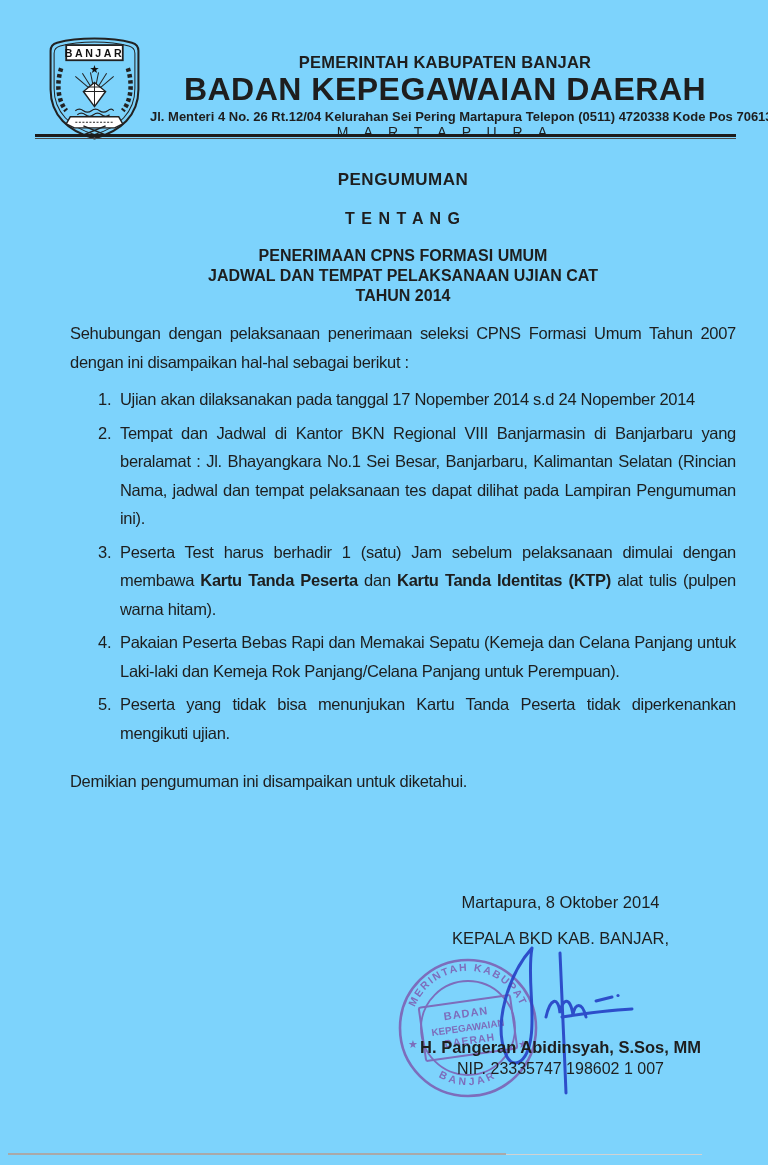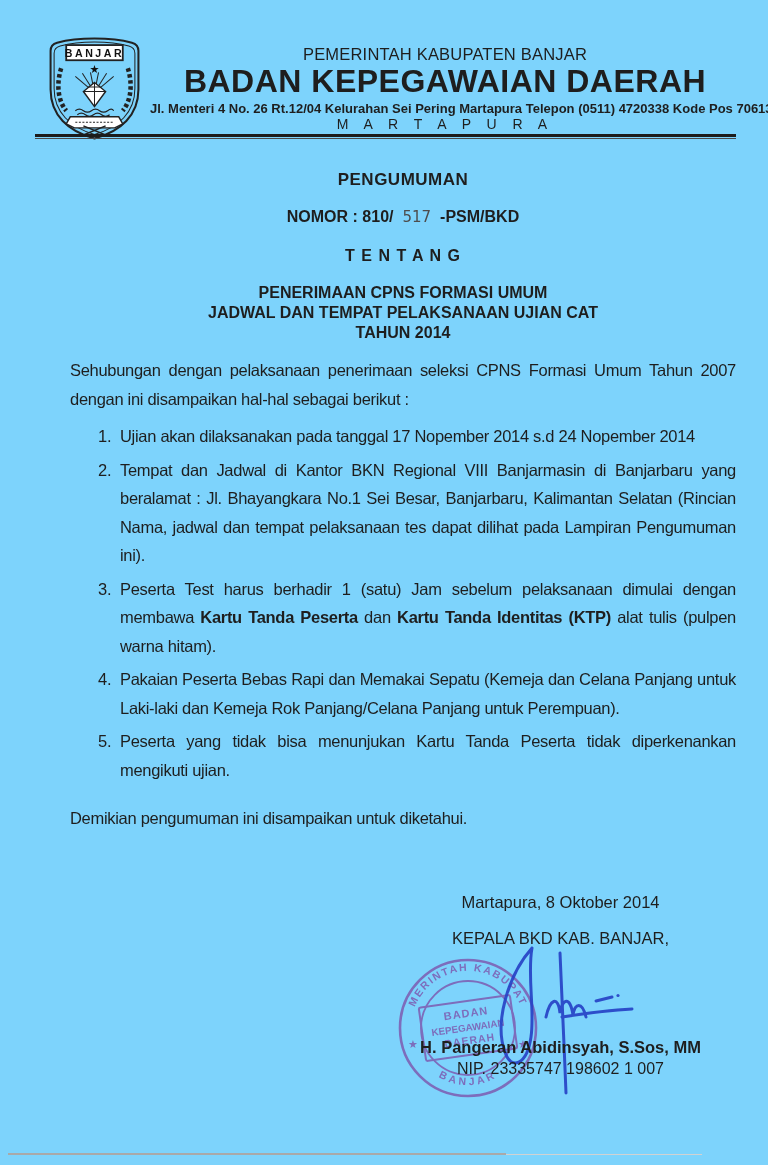--- a/index.html
+++ b/index.html
@@ -4,21 +4,21 @@
 <style>
   html,body{margin:0;padding:0;background:#e8e8e8;}
   #page{
     position:relative;width:768px;height:1165px;margin:0 auto;
     background:#7dd3fc;overflow:hidden;
     font-family:"Liberation Sans",sans-serif;color:#1e1e1e;
   }
   
   #crest{position:absolute;left:44px;top:37px;width:101px;height:103px;}
   #head-text{position:absolute;left:150px;top:44px;width:590px;text-align:center;}
-  .ht1{font-size:16.5px;font-weight:normal;line-height:20px;letter-spacing:.2px;}
+  .ht1{font-size:16.5px;font-weight:bold;line-height:20px;letter-spacing:.2px;margin-top:8px;}
   .ht2{font-size:32px;font-weight:bold;line-height:34px;letter-spacing:.5px;white-space:nowrap;}
   .ht3{font-size:13px;font-weight:bold;line-height:15px;margin-top:3px;white-space:nowrap;}
   .ht4{font-size:14px;font-weight:normal;line-height:16px;letter-spacing:6px;}
   #head-rule{position:absolute;left:35px;top:134px;width:701px;}
   #head-rule .r1{height:3px;background:#1c1c1c;}
   #head-rule .r2{height:1px;background:#4a4a4a;margin-top:1px;}
   
   #content{position:absolute;left:70px;top:163px;width:666px;}
   .t-head{margin-top:7px;text-align:center;font-size:17px;font-weight:bold;line-height:20px;letter-spacing:.5px;}
   .t-nomor{margin-top:17px;text-align:center;font-size:16px;font-weight:bold;line-height:20px;}
@@ -96,23 +96,20 @@
     <div class="ht4">M A R T A P U R A</div>
   </div>
   <div id="head-rule">
     <div class="r1"></div>
       <div class="r2"></div>
   </div>
 
   <div id="content">
     <div class="t-head">PENGUMUMAN</div>
 
-    <div class="t-nomor">
-      <span>NOMOR : 810/</span><span class="fillin">517</span><span>-PSM/BKD</span>
-    </div>
 
     <div class="t-tentang">T E N T A N G</div>
 
     <div class="t-subject">
       <div>PENERIMAAN CPNS FORMASI UMUM</div>
       <div>JADWAL DAN TEMPAT PELAKSANAAN UJIAN CAT</div>
       <div>TAHUN 2014</div>
     </div>
 
     <p id="intro" class="body-text">Sehubungan dengan pelaksanaan penerimaan seleksi CPNS Formasi Umum Tahun 2007 dengan ini disampaikan hal-hal sebagai berikut :</p>

